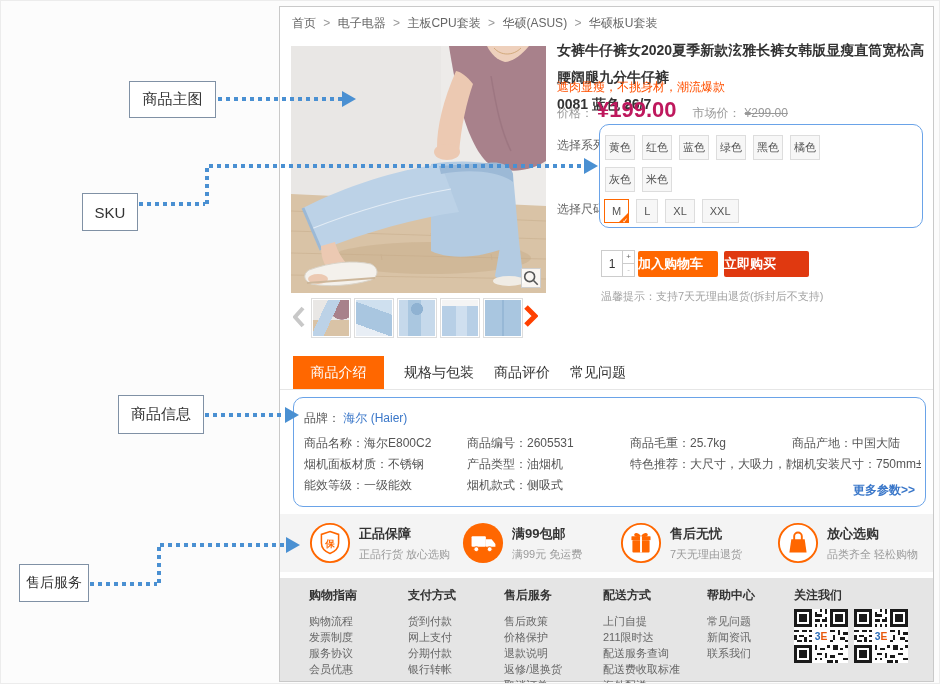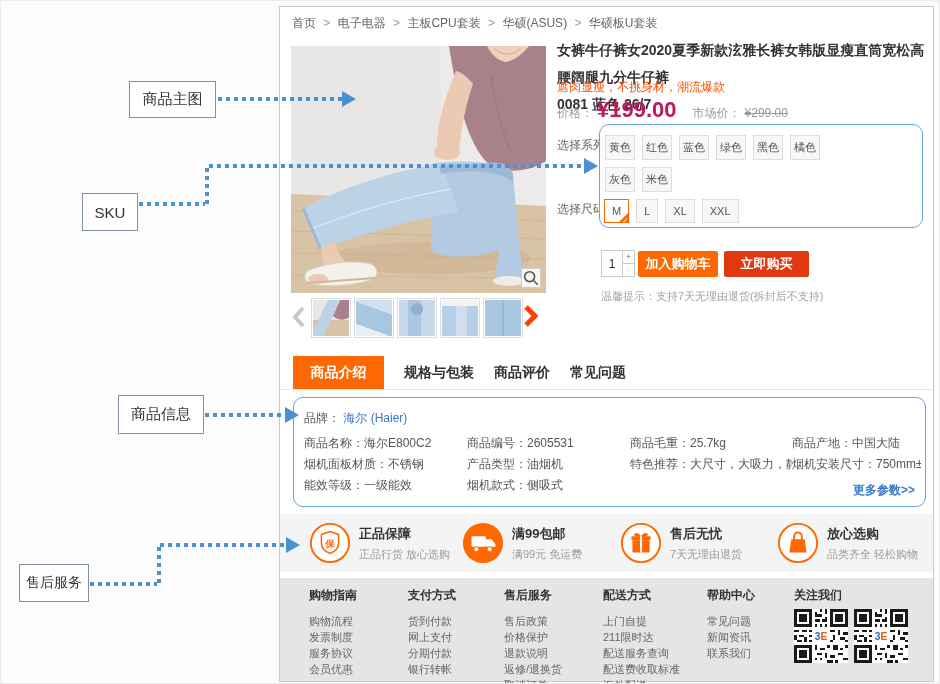--- a/index.html
+++ b/index.html
@@ -36,27 +36,27 @@
 .chip{min-width:30px;padding:4px 3px;text-align:center;font-size:11px;color:#555;background:#f7f7f7;border:1px solid #ddd;cursor:pointer;position:relative}
 .size .chip{min-width:18px;padding:5px 7px}
 .chip.sel{background:#fff;border-color:#ff6700;color:#555}
 .chip.sel::after{content:"";position:absolute;right:-1px;bottom:-1px;border-style:solid;border-width:0 0 11px 11px;border-color:transparent transparent #ff6700 transparent}
 .chip.sel::before{content:"\2713";position:absolute;right:0;bottom:-3px;color:#fff;font-size:7px;z-index:1}
 .qty{position:absolute;left:321px;top:243px;display:flex}
 .qty input{width:22px;height:27px;border:1px solid #ccc;text-align:center;font-size:12px;color:#333}
 .stepper{display:flex;flex-direction:column;width:12px;height:27px}
 .stepper span{flex:1;border:1px solid #ccc;border-left:none;font-size:8px;line-height:12px;text-align:center;color:#666;background:#fff;cursor:pointer}
 .stepper span+span{border-top:none;color:#bbb}
-.btn{position:absolute;top:244px;height:26px;color:#fff;font-size:13px;font-weight:bold;text-align:center;line-height:26px;cursor:pointer;border-radius:2px}
+.btn{position:absolute;top:244px;height:26px;color:#fff;font-size:13px;font-weight:bold;line-height:26px;cursor:pointer;border-radius:2px}
 .cart{left:358px;width:80px;background:#ff6700}
 .buy{left:444px;width:85px;background:#e03910}
 .tip{position:absolute;left:321px;top:282px;font-size:11px;color:#a3a3a3}
 
 .tabs{position:absolute;left:0;right:0;top:349px;height:34px;border-bottom:1px solid #e6e6e6;display:flex;align-items:stretch;padding-left:13px}
-.tab{font-size:14px;font-weight:bold;color:#333;display:flex;align-items:center;cursor:pointer}
+.tab{font-size:14px;font-weight:normal;color:#333;display:flex;align-items:center;cursor:pointer}
 .tab.active{width:91px;background:#ff6700;color:#fff;justify-content:center}
 .tab:not(.active){margin-left:20px}
 
 .infobox{position:absolute;left:13px;top:390px;width:633px;height:110px;border:1px solid #6aa3e8;border-radius:10px;background:#fff;font-size:12px;color:#555}
 .brand{position:absolute;left:10px;top:12px}
 .brand .blink{color:#3a77c9;cursor:pointer}
 .attrs{position:absolute;left:10px;top:37px;right:4px;display:grid;grid-template-columns:163px 163px 162px 1fr;grid-auto-rows:21px}
 .attrs span{white-space:nowrap;overflow:hidden}
 .more{position:absolute;right:10px;bottom:7px;color:#3a77c9;font-weight:bold;font-size:12px;cursor:pointer}
 

